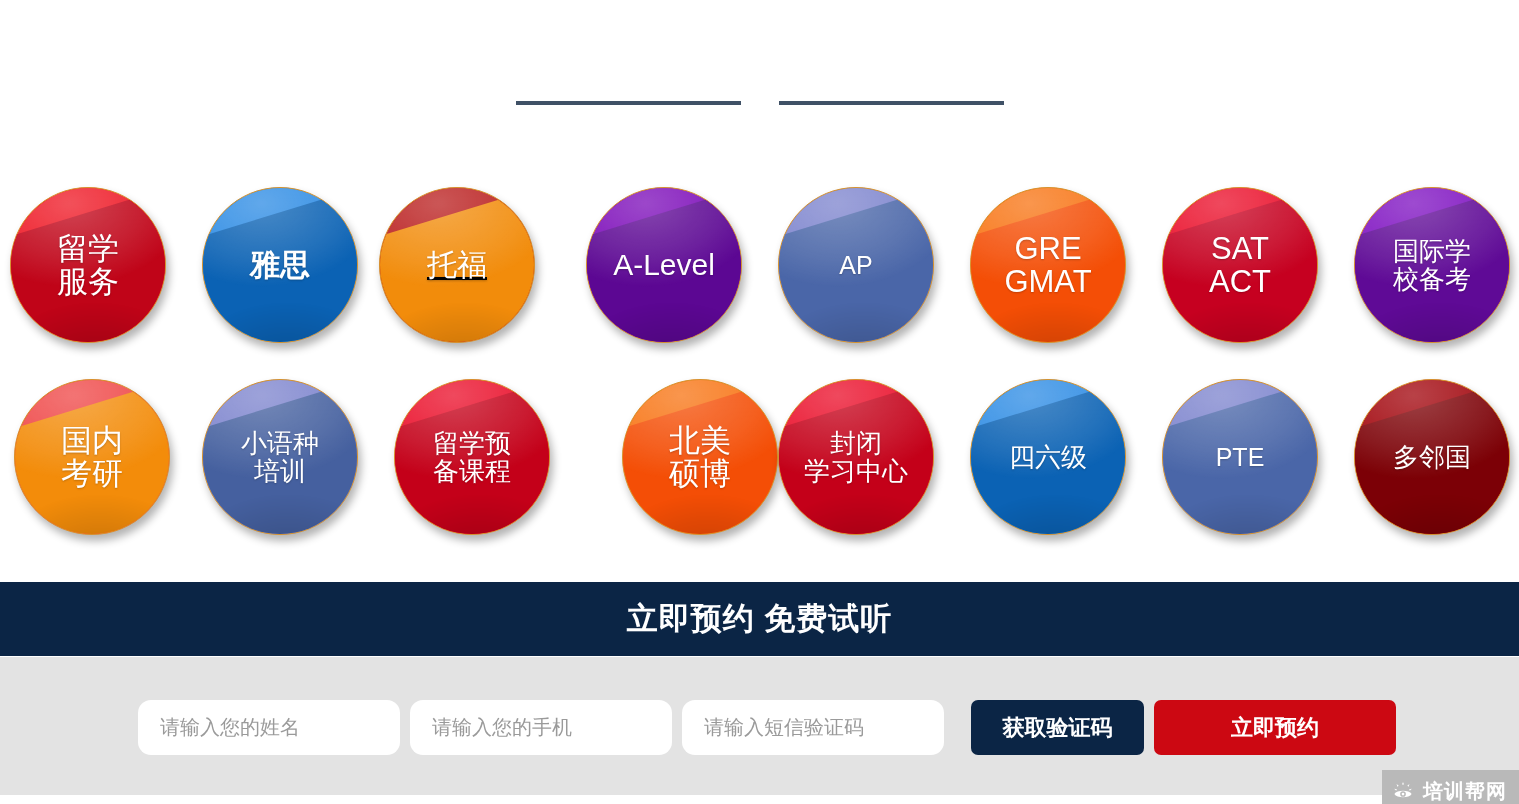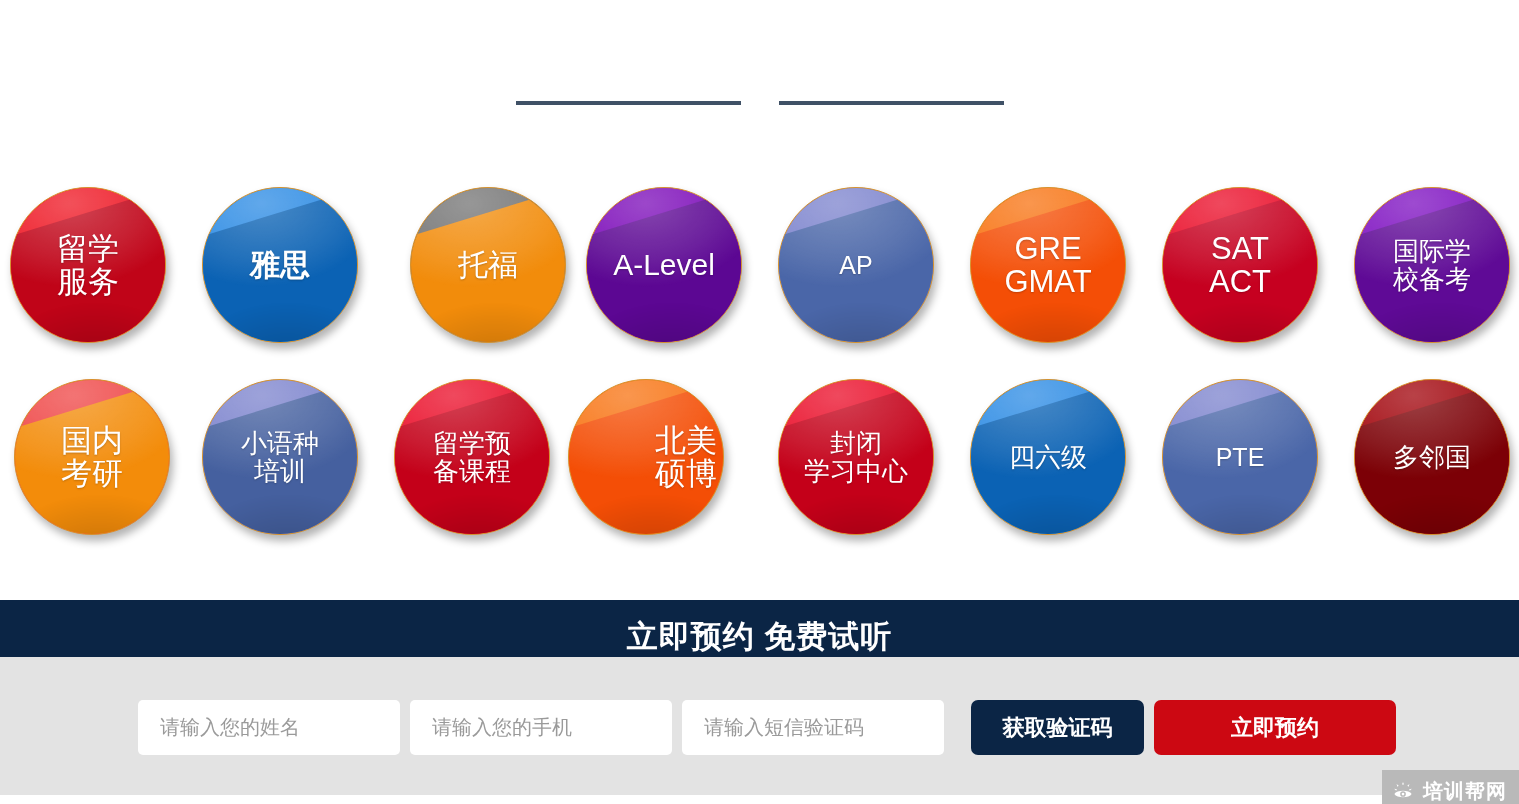--- a/index.html
+++ b/index.html
@@ -116,21 +116,21 @@
   .sz-cn1 { font-size: 31px; }
   .sz-cn2 { font-size: 30px; }
   .sz-cn3 { font-size: 26px; }
   .sz-en1 { font-size: 30px; }
   .sz-en2 { font-size: 25px; }
 
   
   .cta-banner {
     position: absolute;
     left: 0;
-    top: 600px;
+    top: 582px;
     width: 1519px;
     height: 74px;
     background: #0b2545;
     display: flex;
     align-items: center;
     justify-content: center;
   }
   .cta-banner-text {
     color: #ffffff;
     font-size: 31px;
@@ -151,21 +151,21 @@
     position: absolute;
     left: 138px;
     top: 43px;
     display: flex;
     align-items: center;
     gap: 10px;
   }
   .fld {
     width: 262px;
     height: 55px;
-    border-radius: 5px;
+    border-radius: 13px;
     background: #ffffff;
     border: none;
     outline: none;
     padding: 0 22px;
     font-size: 20px;
     color: #444;
     font-family: "Liberation Sans", "DejaVu Sans", sans-serif;
   }
   .fld::placeholder { color: #9a9a9a; }
 
@@ -218,21 +218,21 @@
   <div class="grid">
 
     <div class="grid-row">
       <div class="bubble" id="b-r1-0" style="left: 0px; background: rgb(238, 20, 33); --dark: #c00418;">
         <span class="bubble-label sz-cn1">留学
 服务</span>
       </div>
       <div class="bubble" id="b-r1-1" style="left: 192px; background: rgb(42, 138, 228); font-weight: bold; --dark: #0b62b4;">
         <span class="bubble-label sz-cn2">雅思</span>
       </div>
-      <div class="bubble" id="b-r1-2" style="left: 400px; background: #737373; --dark: #f28c0b;">
+      <div class="bubble" id="b-r1-2" style="left: 369px; background: #b91c1c; text-decoration: underline; --dark: #f28c0b;">
         <span class="bubble-label sz-cn2">托福</span>
       </div>
       <div class="bubble" id="b-r1-3" style="left: 576px; background: rgb(122, 8, 184); --dark: #5c0793;">
         <span class="bubble-label sz-en1">A-Level</span>
       </div>
       <div class="bubble" id="b-r1-4" style="left: 768px; background: rgb(123, 130, 205); --dark: #4a66a8;">
         <span class="bubble-label sz-en2">AP</span>
       </div>
       <div class="bubble" id="b-r1-5" style="left: 960px; background: rgb(248, 114, 16); --dark: #f44e06;">
         <span class="bubble-label sz-cn1">GRE
@@ -254,21 +254,21 @@
 考研</span>
       </div>
       <div class="bubble" id="b-r2-1" style="left: 192px; background: rgb(123, 130, 205); --dark: #45609f;">
         <span class="bubble-label sz-cn3">小语种
 培训</span>
       </div>
       <div class="bubble" id="b-r2-2" style="left: 384px; background: rgb(234, 10, 38); --dark: #c40019;">
         <span class="bubble-label sz-cn3">留学预
 备课程</span>
       </div>
-      <div class="bubble" id="b-r2-3" style="left: 558px; background: rgb(248, 114, 16); justify-content: flex-end; --dark: #f44e06;">
+      <div class="bubble" id="b-r2-3" style="left: 612px; background: rgb(248, 114, 16); --dark: #f44e06;">
         <span class="bubble-label sz-cn1">北美
 硕博</span>
       </div>
       <div class="bubble" id="b-r2-4" style="left: 768px; background: rgb(234, 10, 38); --dark: #c40019;">
         <span class="bubble-label sz-cn3">封闭
 学习中心</span>
       </div>
       <div class="bubble" id="b-r2-5" style="left: 960px; background: rgb(42, 138, 228); --dark: #0b62b4;">
         <span class="bubble-label sz-cn3">四六级</span>
       </div>

